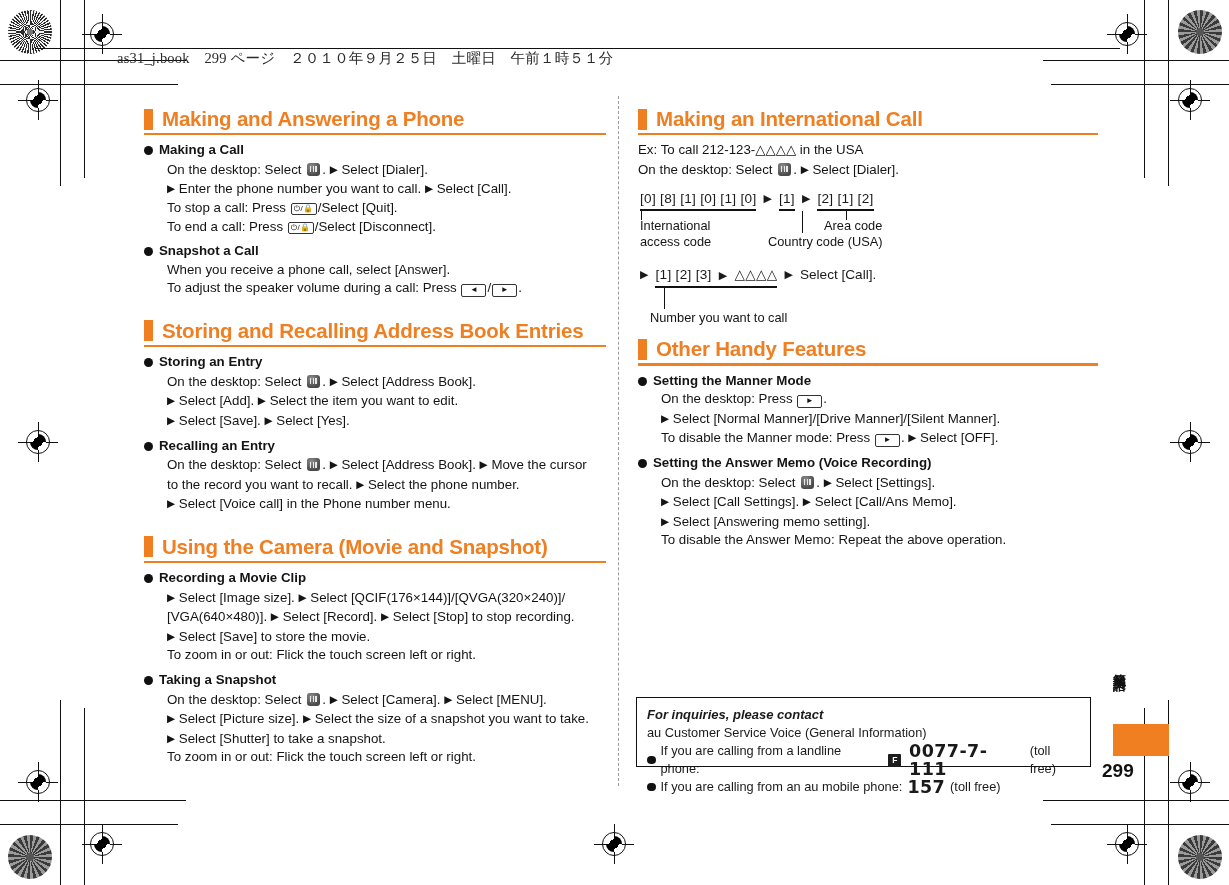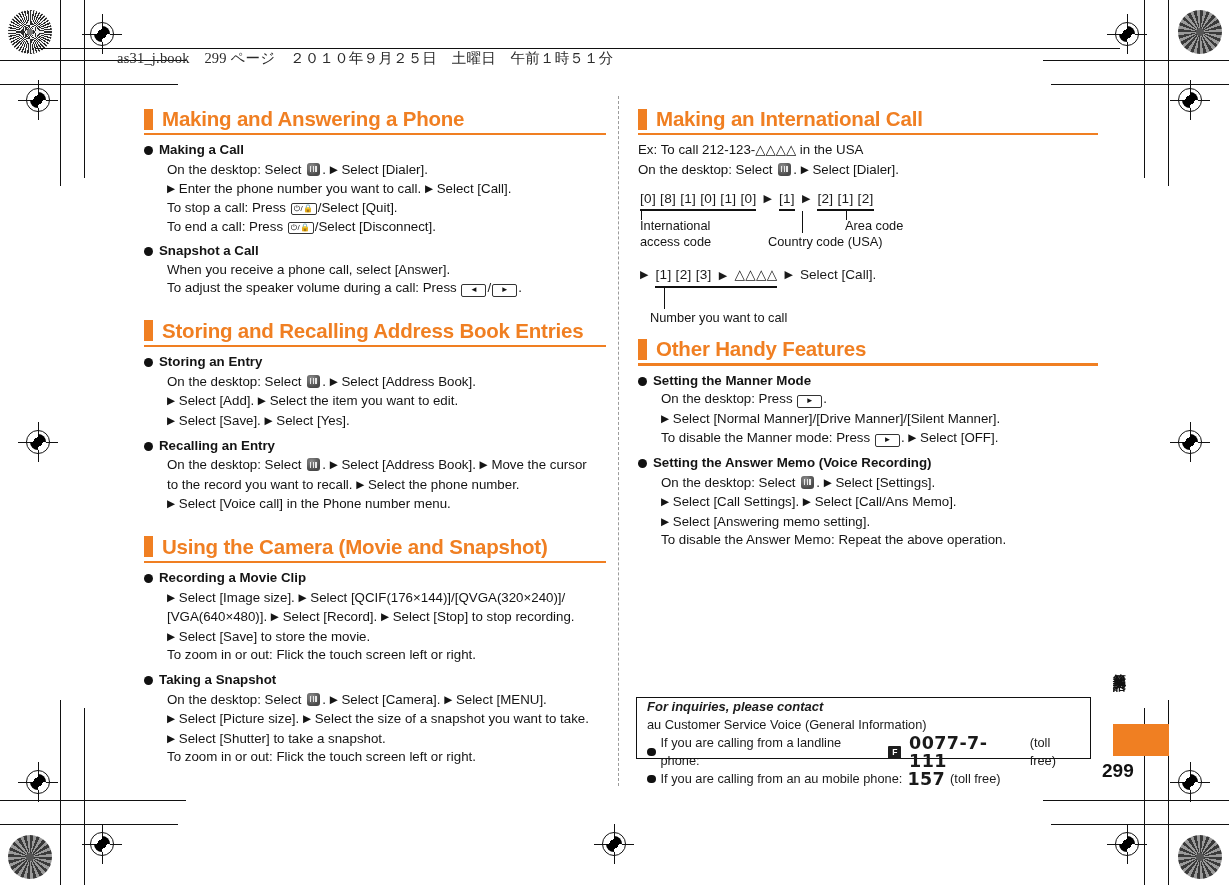--- a/index.html
+++ b/index.html
@@ -89,22 +89,22 @@
   .dialrow{display:flex;align-items:flex-start;font-size:13.6px;line-height:17px;}
   .grp{position:relative;}
   .grp .digits{white-space:nowrap;letter-spacing:.3px;}
   .grp .ul{height:1.6px;background:#111;margin-top:2px;}
   .lead{position:absolute;width:1.4px;background:#111;}
   .arrow{padding:0 7px;font-size:11px;line-height:17px;}
   .lbl{position:absolute;font-size:12.8px;line-height:15.5px;color:#141414;white-space:nowrap;}
 
   
   .inq{
-    position:absolute;left:636px;top:697px;width:455px;height:62px;
-    border:1.4px solid #111;box-sizing:border-box;padding:0 10px 0 10px;
+    position:absolute;left:636px;top:697px;width:455px;height:70px;
+    border:1.4px solid #111;box-sizing:border-box;padding:8px 10px 0 10px;
     font-size:12.8px;line-height:18px;background:#fff;
   }
   .inq .t1{font-weight:bold;font-style:italic;font-size:13px;}
   .inq .row{display:flex;align-items:center;gap:5px;}
   .inq .bd{width:8.5px;height:8.5px;border-radius:50%;background:#111;flex:0 0 auto;}
   .freemark{
     display:inline-block;width:13px;height:13px;background:#1d1d1d;color:#fff;
     font-size:8.5px;line-height:13px;text-align:center;font-weight:bold;
     vertical-align:-2px;margin-right:3px;border-radius:1px;letter-spacing:-.5px;
   }
@@ -332,21 +332,21 @@
             <div class="digits">[2] [1] [2]</div>
             <div class="ul"></div>
           </div>
         </div>
         <div class="lead" style="left: 1px; top: 21px; height: 9px;"></div>
         <div class="lbl" style="left: 0px; top: 28px; white-space: pre;">International
 access code</div>
         <div class="lead" style="left: 162px; top: 21px; height: 22px;"></div>
         <div class="lbl" style="left: 128px; top: 44px;">Country code (USA)</div>
         <div class="lead" style="left: 206px; top: 21px; height: 9px;"></div>
-        <div class="lbl" style="left: 205px; top: 28px;">Area code</div>
+        <div class="lbl" style="left: 184px; top: 28px;">Area code</div>
       </div>
       <div class="dial" style="height: 56px; margin-top: 6px;">
         <div class="dialrow">
           <span class="arrow" style="padding-left: 0px;">▶</span>
           <div class="grp">
             <div class="digits"><span>[1] [2] [3]</span><span class="arrow">▶</span><span>△△△△</span></div>
             <div class="ul"></div>
           </div>
           <span class="arrow">▶</span>
           <span>Select [Call].</span>

